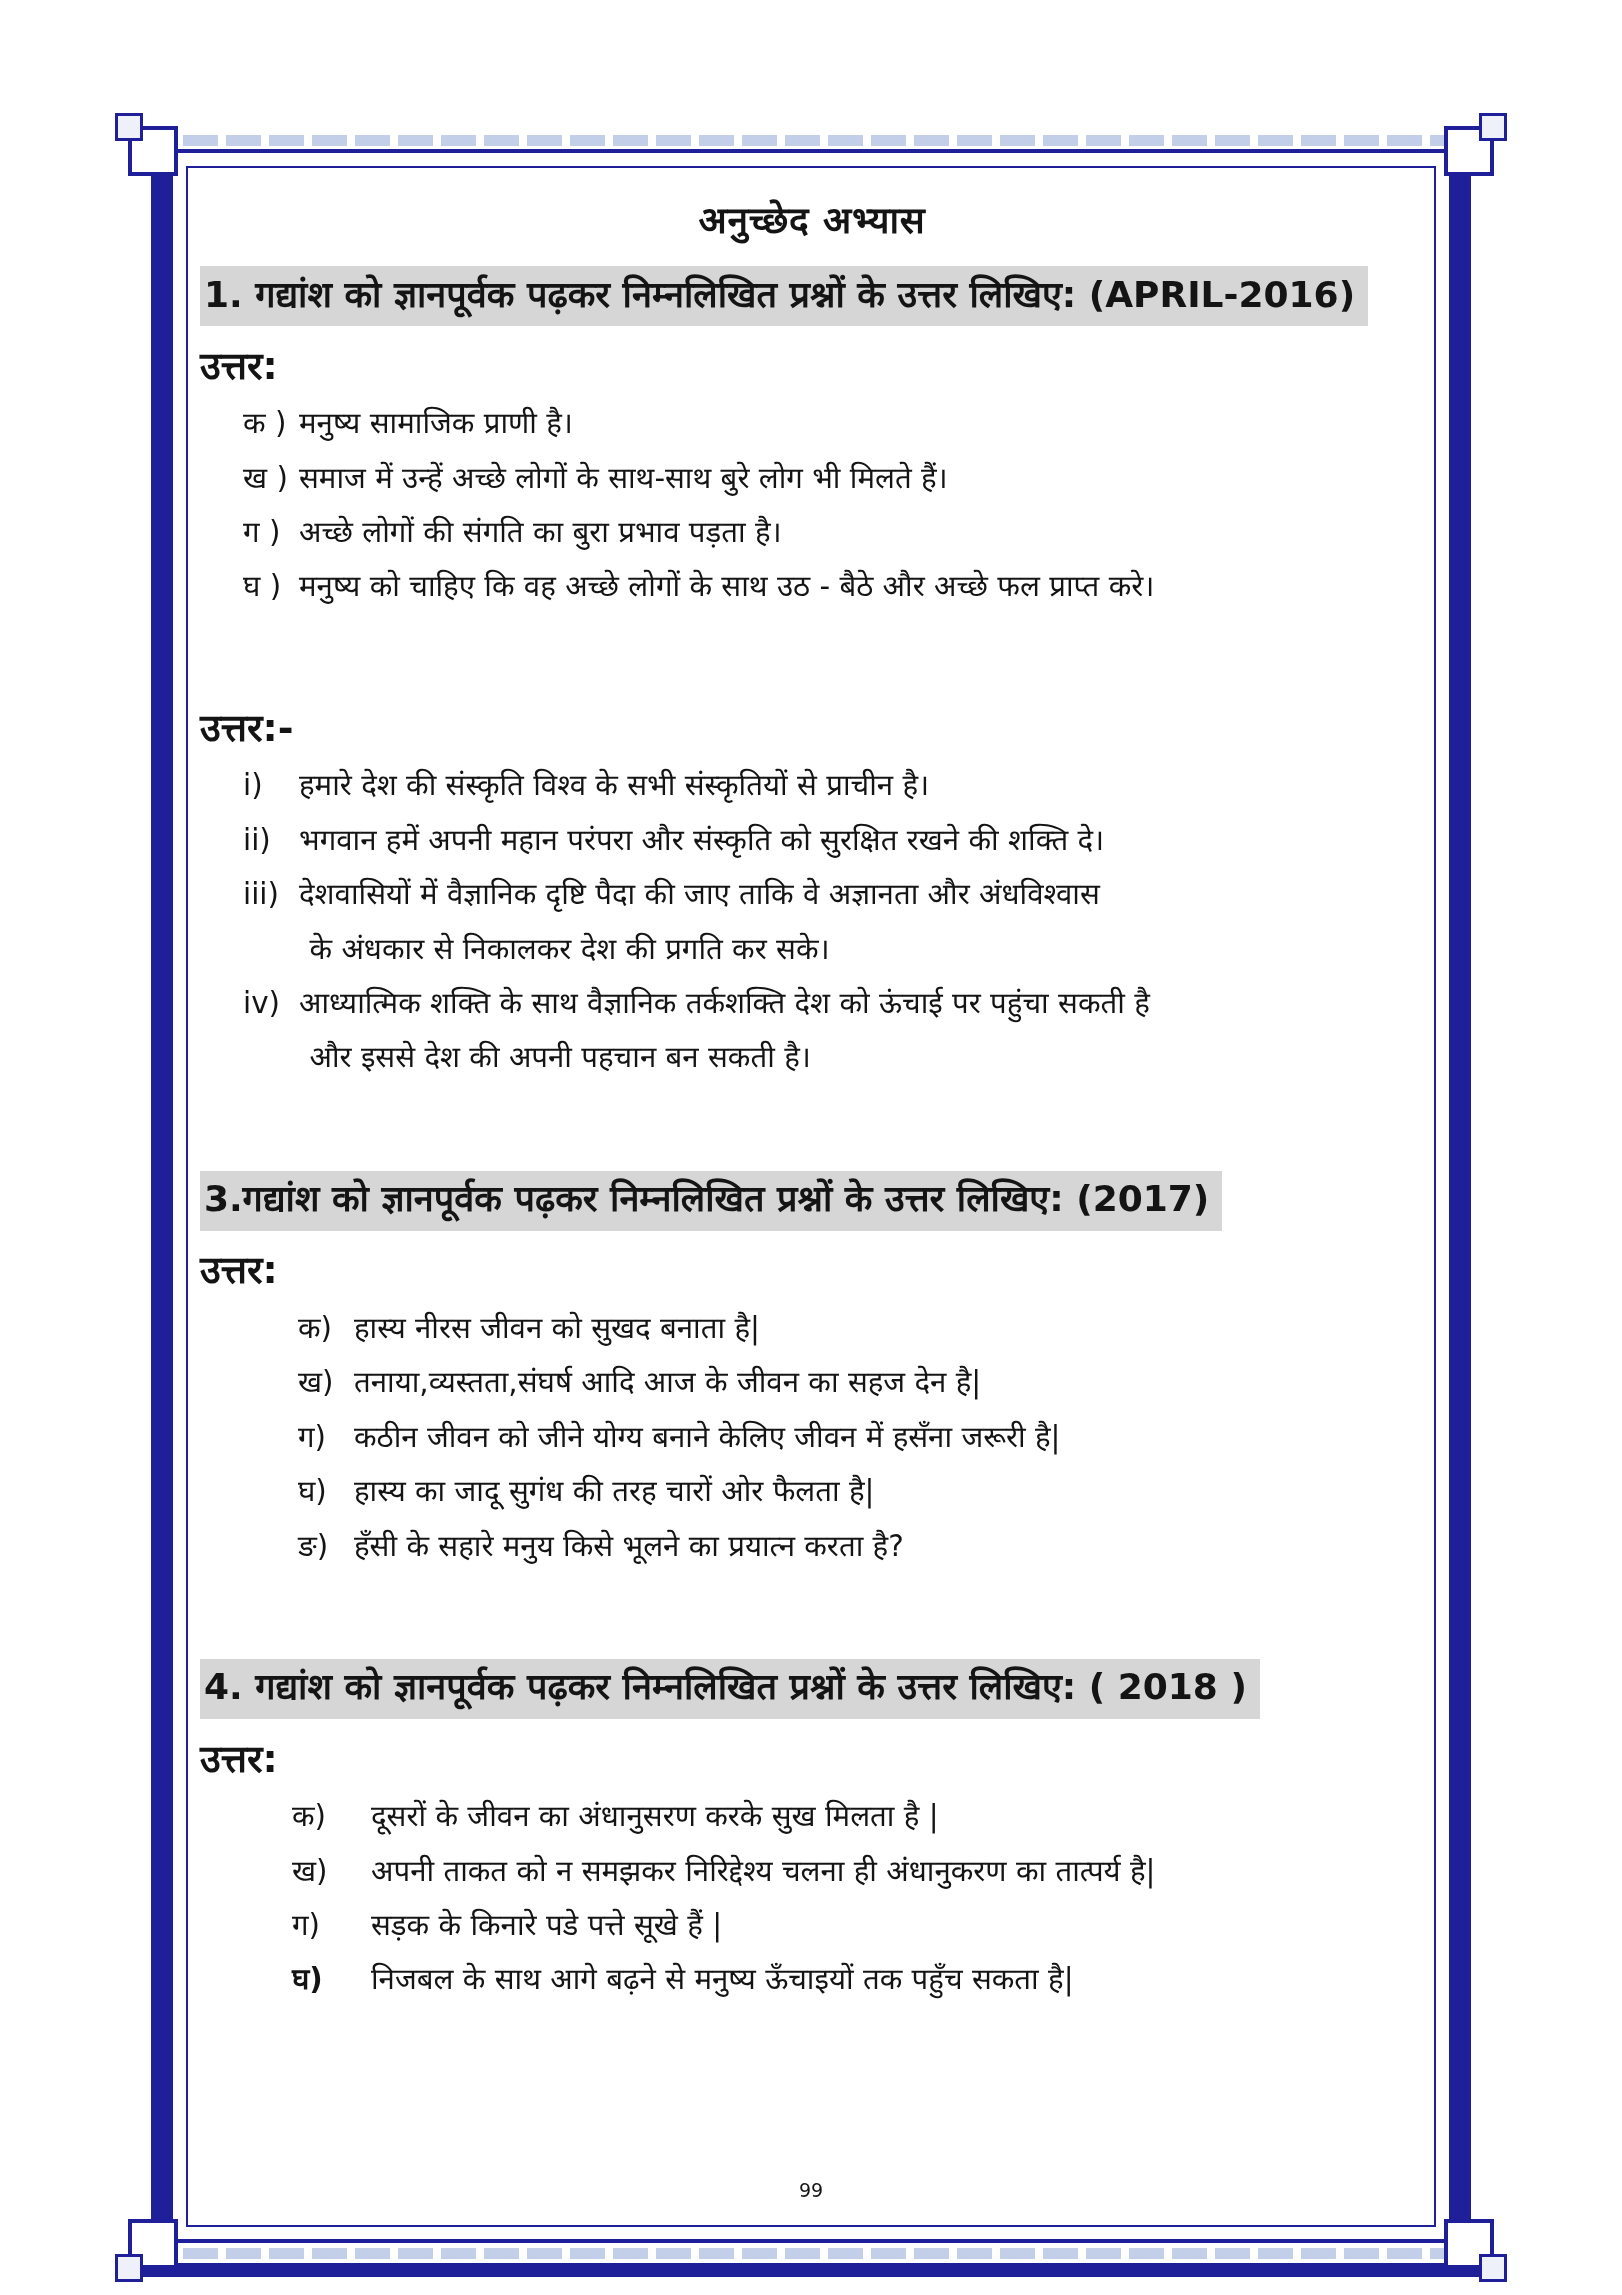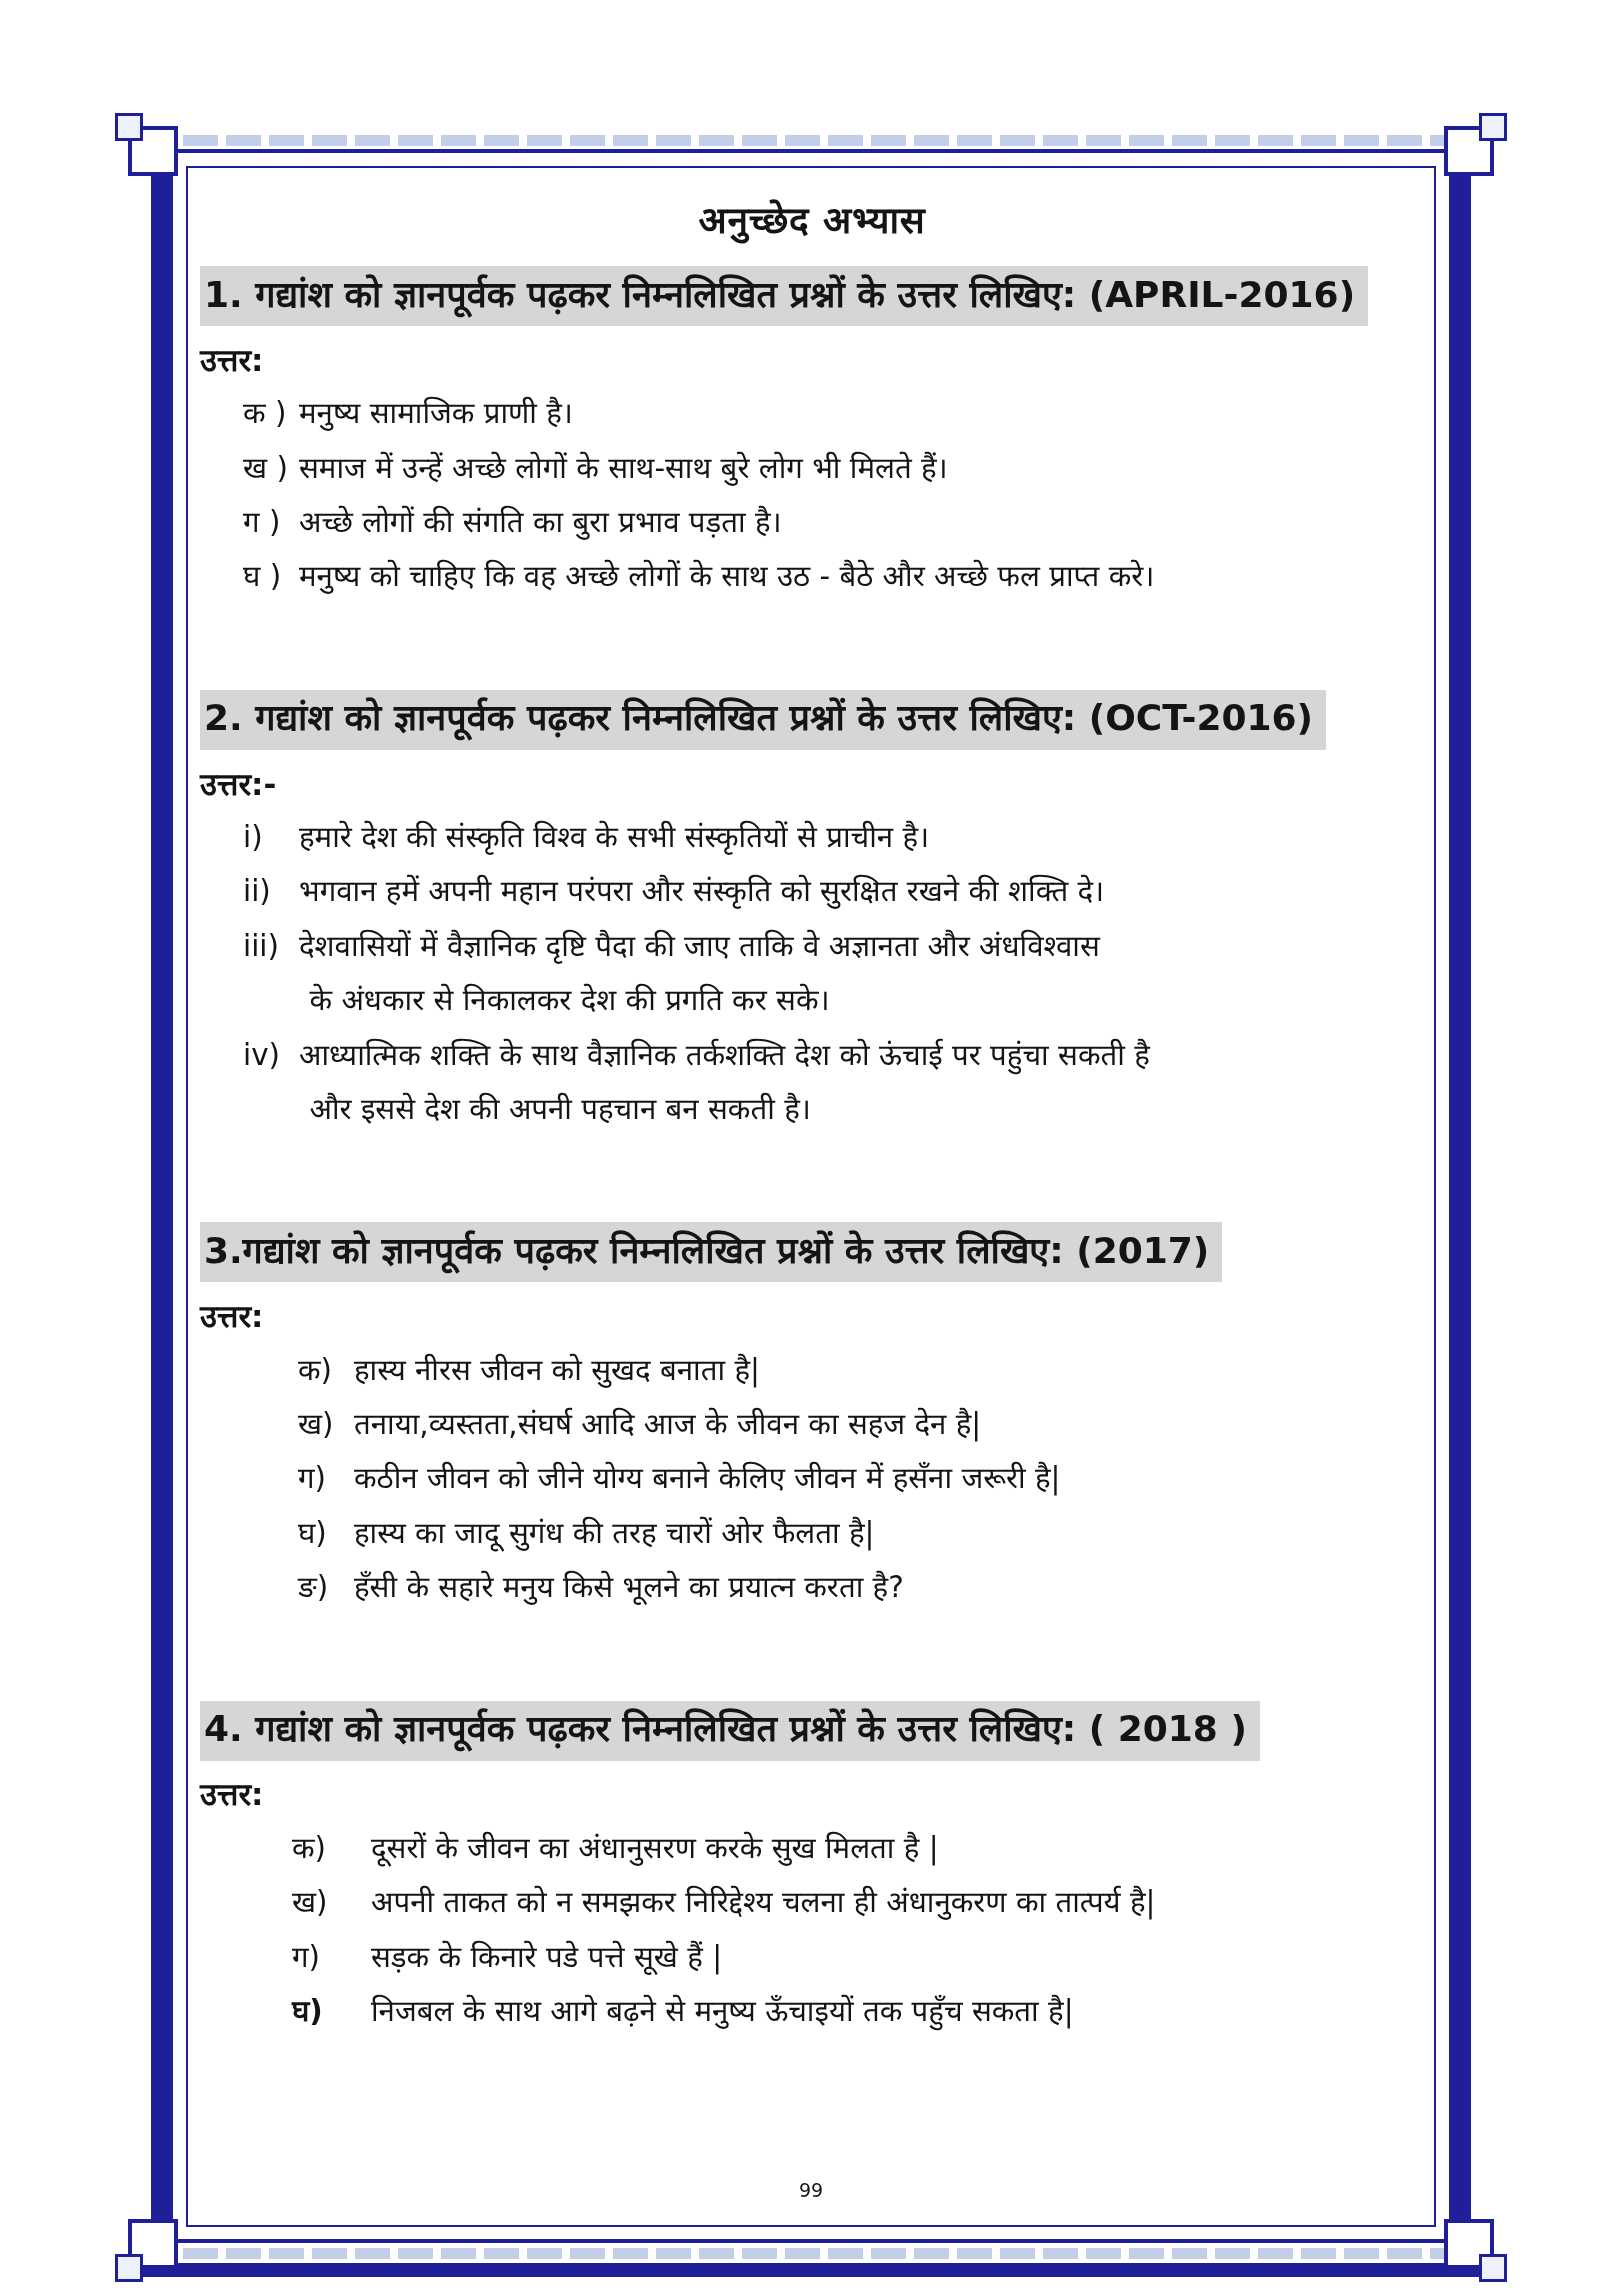--- a/index.html
+++ b/index.html
@@ -60,21 +60,21 @@
   }
   .section{margin-top:86px;}
   .section.first{margin-top:19.6px;}
   .q-heading{
     display:inline-block;
     font-size:36px;font-weight:bold;line-height:1.45;
     background:#d6d6d6;
     padding:2.6px 13px 5.2px 3.9px;
   }
   .ans-label{
-    font-size:31px;font-weight:bold;
+    font-size:38px;font-weight:bold;
     margin:11.8px 0 6.5px 0;
   }
   .items{margin-left:43px;}
   .section.s3 .items{margin-left:98px;}
   .section.s4 .items{margin-left:92px;}
   .item{
     display:flex;align-items:baseline;
     font-size:29.4px;line-height:1.85;
   }
   .item-label{flex:0 0 56px;}
@@ -124,21 +124,20 @@
           <span class="item-text">अच्छे लोगों की संगति का बुरा प्रभाव पड़ता है।</span>
         </div>
         <div class="item">
           <span class="item-label">घ )</span>
           <span class="item-text">मनुष्य को चाहिए कि वह अच्छे लोगों के साथ उठ - बैठे और अच्छे फल प्राप्त करे।</span>
         </div>
       </div>
     </div>
 
     <div class="section s2">
-      <div class="q-heading">2.  गद्यांश को ज्ञानपूर्वक पढ़कर निम्नलिखित प्रश्नों के उत्तर लिखिए:   (OCT-2016)</div>
       <div class="ans-label">उत्तर:-</div>
       <div class="items">
         <div class="item">
           <span class="item-label">i)</span>
           <span class="item-text">हमारे देश की संस्कृति विश्व के सभी संस्कृतियों से प्राचीन है।</span>
         </div>
         <div class="item">
           <span class="item-label">ii)</span>
           <span class="item-text">भगवान हमें अपनी महान परंपरा और संस्कृति को सुरक्षित रखने की शक्ति दे।</span>
         </div>

